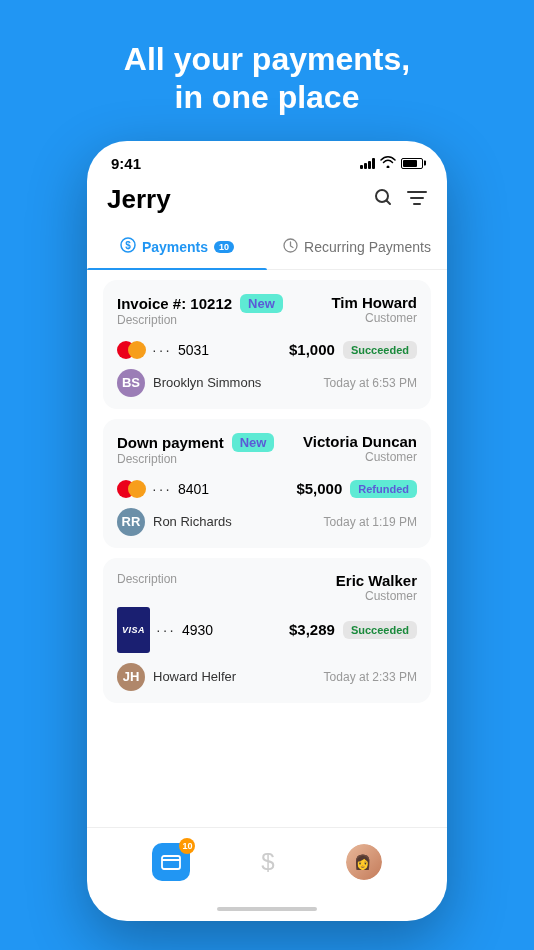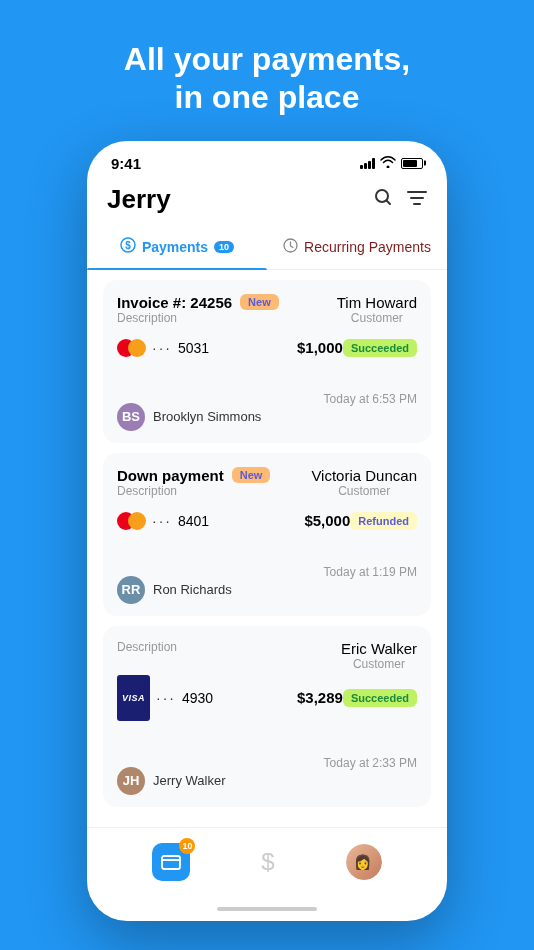--- a/index.html
+++ b/index.html
@@ -129,21 +129,21 @@
     }
     .tab {
       flex: 1;
       display: flex;
       align-items: center;
       justify-content: center;
       gap: 6px;
       padding: 12px 8px;
       font-size: 14px;
       font-weight: 500;
-      color: #7f1d1d;
+      color: #737373;
       cursor: pointer;
       position: relative;
     }
     .tab.active {
       color: #2196F3;
       font-weight: 600;
     }
     .tab.active::after {
       content: '';
       position: absolute;
@@ -191,41 +191,41 @@
       display: flex;
       align-items: center;
       gap: 8px;
     }
     .card-invoice {
       font-size: 15px;
       font-weight: 700;
       color: #000;
     }
     .badge-new {
-      background: #fdba74;
+      background: #5eead4;
       color: #5B5BD6;
-      font-size: 11px;
+      font-size: 13px;
       font-weight: 600;
       padding: 2px 8px;
       border-radius: 6px;
     }
     .card-customer-name {
       font-size: 15px;
-      font-weight: 400;
+      font-weight: 700;
       color: #000;
     }
     .card-desc {
       font-size: 12px;
       color: #999;
       margin-bottom: 10px;
     }
     .card-desc-right {
       font-size: 12px;
       color: #999;
-      text-align: center;
+      text-align: right;
     }
     .card-middle {
       display: flex;
       justify-content: space-between;
       align-items: center;
       margin-bottom: 10px;
     }
     .card-payment-method {
       display: flex;
       align-items: center;
@@ -248,51 +248,50 @@
       letter-spacing: 2px;
     }
     .card-last4 {
       font-size: 14px;
       font-weight: 400;
       color: #000;
     }
     .card-amount-status {
       display: flex;
       align-items: center;
-      gap: 0;
+      gap: 8px;
     }
     .amount {
       font-size: 15px;
       font-weight: 700;
       color: #000;
     }
     .status-badge {
       font-size: 11px;
       font-weight: 600;
       padding: 3px 8px;
       border-radius: 6px;
     }
     .status-succeeded {
-      background: #bef264;
+      background: #e5e5e5;
       color: #1A8A3C;
     }
     .status-refunded {
-      background: #fef9c3;
+      background: #5eead4;
       color: #5B5BD6;
     }
     .card-bottom {
       display: flex;
       justify-content: space-between;
       align-items: center;
     }
     .agent-info {
       display: flex;
       align-items: center;
       gap: 8px;
-      margin-top: 36px;
     }
     .avatar-placeholder {
       width: 28px;
       height: 28px;
       border-radius: 50%;
       display: flex;
       align-items: center;
       justify-content: center;
       font-size: 13px;
       font-weight: 700;
@@ -465,21 +464,21 @@
       <span>Recurring Payments</span>
     </div>
   </div>
 
   <div class="payment-list">
 
     <div class="payment-card">
       <div class="card-top">
         <div>
           <div class="card-invoice-row">
-            <span class="card-invoice">Invoice #: 24256</span>
+            <span class="card-invoice">Invoice #: 10212</span>
             <span class="badge-new">New</span>
           </div>
           <div class="card-desc">Description</div>
         </div>
         <div>
           <div class="card-customer-name">Tim Howard</div>
           <div class="card-desc-right">Customer</div>
         </div>
       </div>
       <div class="card-middle">
@@ -559,21 +558,21 @@
           <span class="card-last4">4930</span>
         </div>
         <div class="card-amount-status">
           <span class="amount">$3,289</span>
           <span class="status-badge status-succeeded">Succeeded</span>
         </div>
       </div>
       <div class="card-bottom">
         <div class="agent-info">
           <div class="avatar-placeholder" style="background:#B0876A;">JH</div>
-          <span class="agent-name">Jerry Walker</span>
+          <span class="agent-name">Howard Helfer</span>
         </div>
         <span class="timestamp">Today at 2:33 PM</span>
       </div>
     </div>
 
   </div>
 
   <div class="bottom-nav">
     <div class="nav-item">
       <div class="nav-icon-container">

